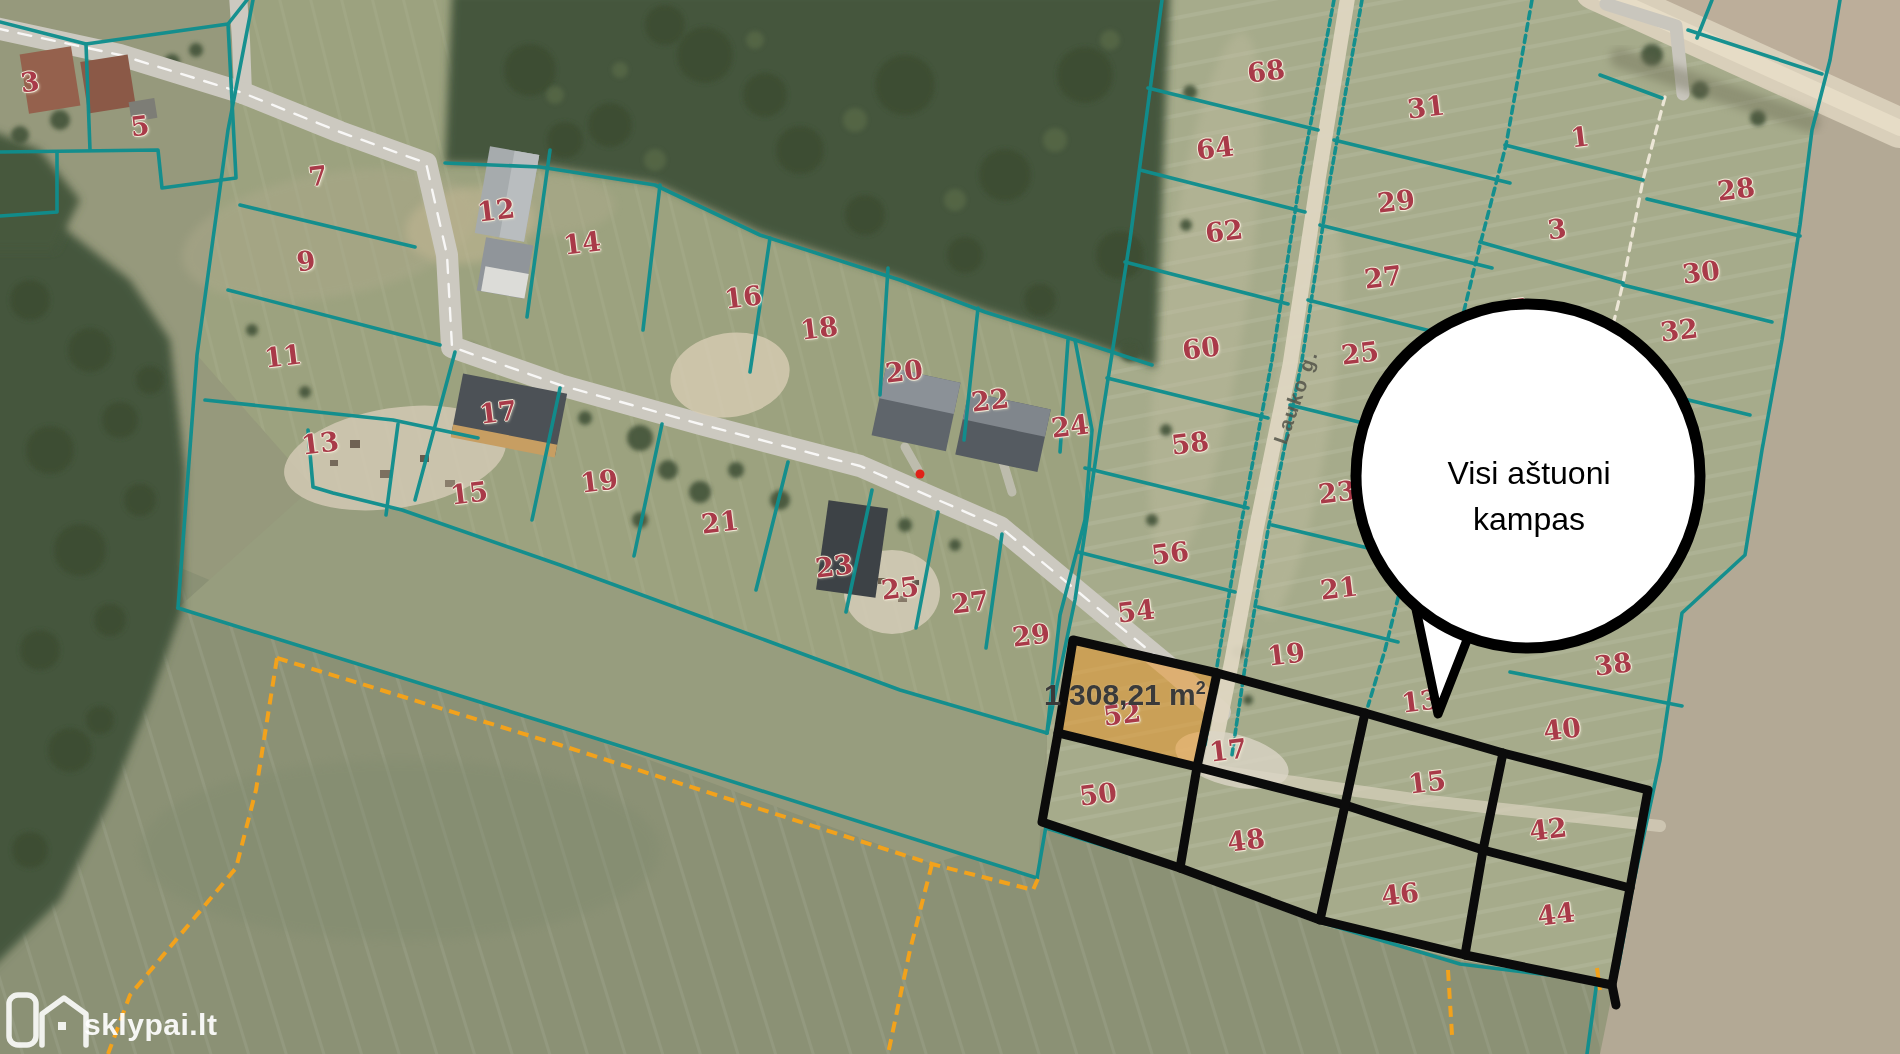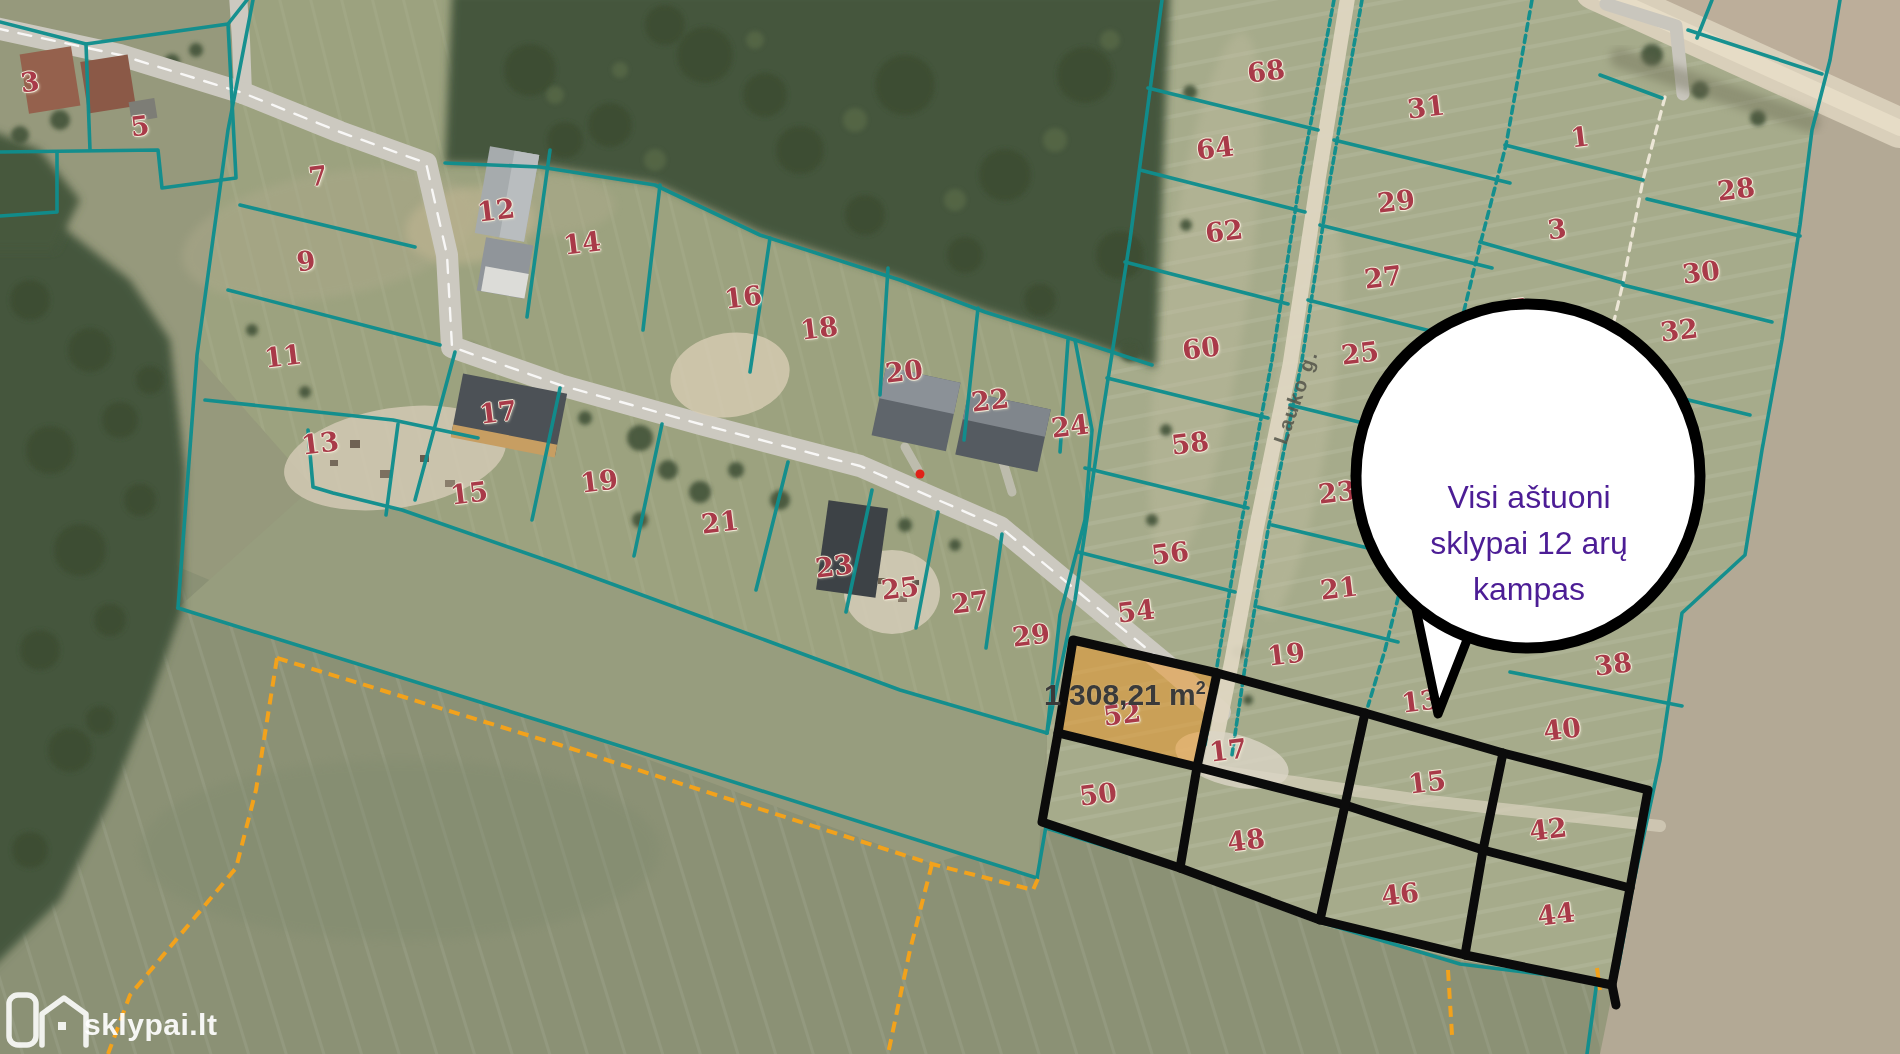--- a/index.html
+++ b/index.html
@@ -7,21 +7,21 @@
   .stage svg{position:absolute;left:0;top:0;}
   #base{z-index:1;}
   .numbers{position:absolute;left:0;top:0;width:1900px;height:1054px;z-index:2;pointer-events:none;}
   .pnum{position:absolute;transform:translate(-50%,-50%) rotate(-7deg);font-family:"DejaVu Serif",serif;font-weight:700;font-size:27px;color:#a93a49;white-space:nowrap;
         text-shadow:1px 0 0 #efe9d6,-1px 0 0 #efe9d6,0 1px 0 #efe9d6,0 -1px 0 #efe9d6,1px 1px 3px rgba(242,236,215,.85);}
   #over{z-index:3;pointer-events:none;}
   .overlay{position:absolute;z-index:4;pointer-events:none;}
   .street{left:1296px;top:397px;transform:translate(-50%,-50%) rotate(-71deg);font-size:20px;font-weight:700;color:#54544a;letter-spacing:2px;opacity:.85;}
   .arealabel{left:1044px;top:678px;font-size:30px;font-weight:700;color:#3a3a3a;white-space:nowrap;text-shadow:0 0 2px rgba(255,255,255,.3);}
   .arealabel sup{font-size:18px;}
-  .bubbletext{left:1388px;top:450px;width:282px;text-align:center;font-size:32px;line-height:46px;color:#4c1d95;margin-top:24px;}
+  .bubbletext{left:1388px;top:450px;width:282px;text-align:center;font-size:32px;line-height:46px;color:#000000;}
   .logotext{left:84px;top:1008px;font-size:30px;font-weight:700;color:rgba(255,255,255,.92);letter-spacing:.5px;}
 </style>
 </head>
 <body>
 
 <div class="stage">
 
 <svg id="base" width="1900" height="1054" viewBox="0 0 1900 1054">
   <defs>
     <filter id="b4" x="-20%" y="-20%" width="140%" height="140%">
@@ -348,19 +348,18 @@
     <rect x="58" y="1022" width="8" height="8" fill="rgba(255,255,255,0.88)" stroke="none"></rect>
   </g>
 </svg>
 
 <div class="overlay street">Lauko g.</div>
 
 <div class="overlay arealabel"><span>1 308,21 m</span><sup>2</sup></div>
 
 <div class="overlay bubbletext">
   <div>Visi aštuoni</div>
-  <div>sklypai 12 arų</div>
   <div>kampas</div>
 </div>
 
 <div class="overlay logotext">sklypai.lt</div>
 
 </div>
 
 </body></html>

